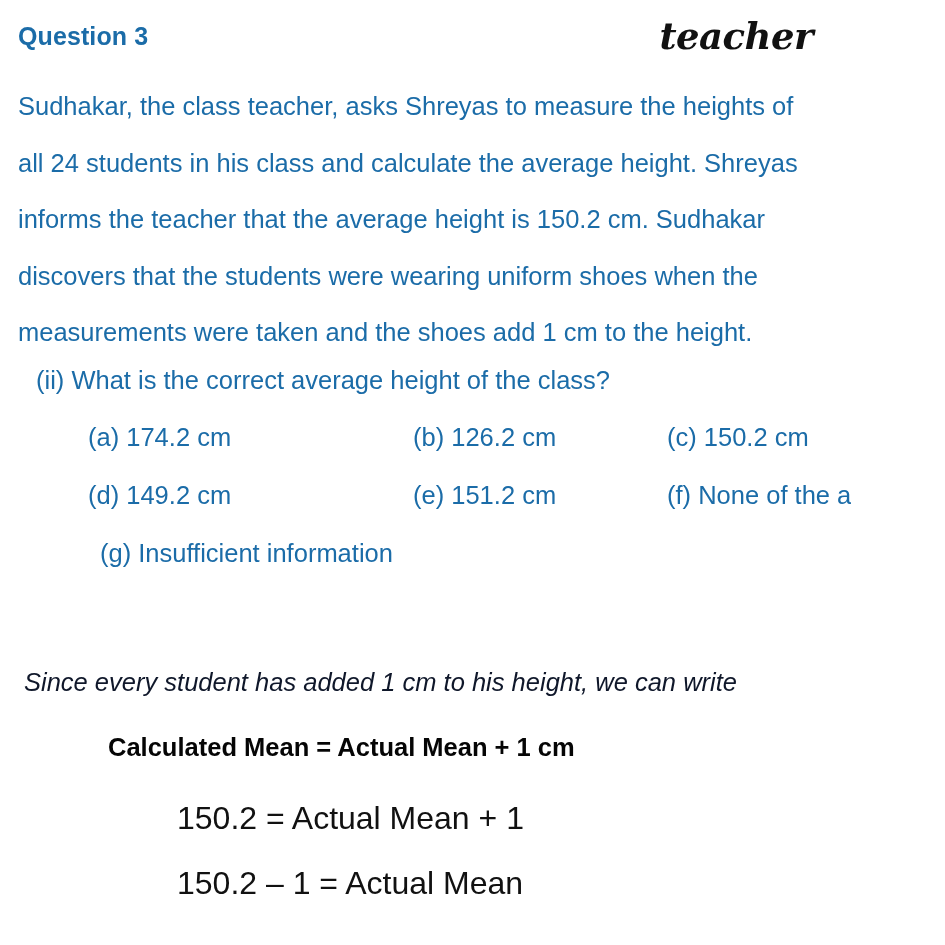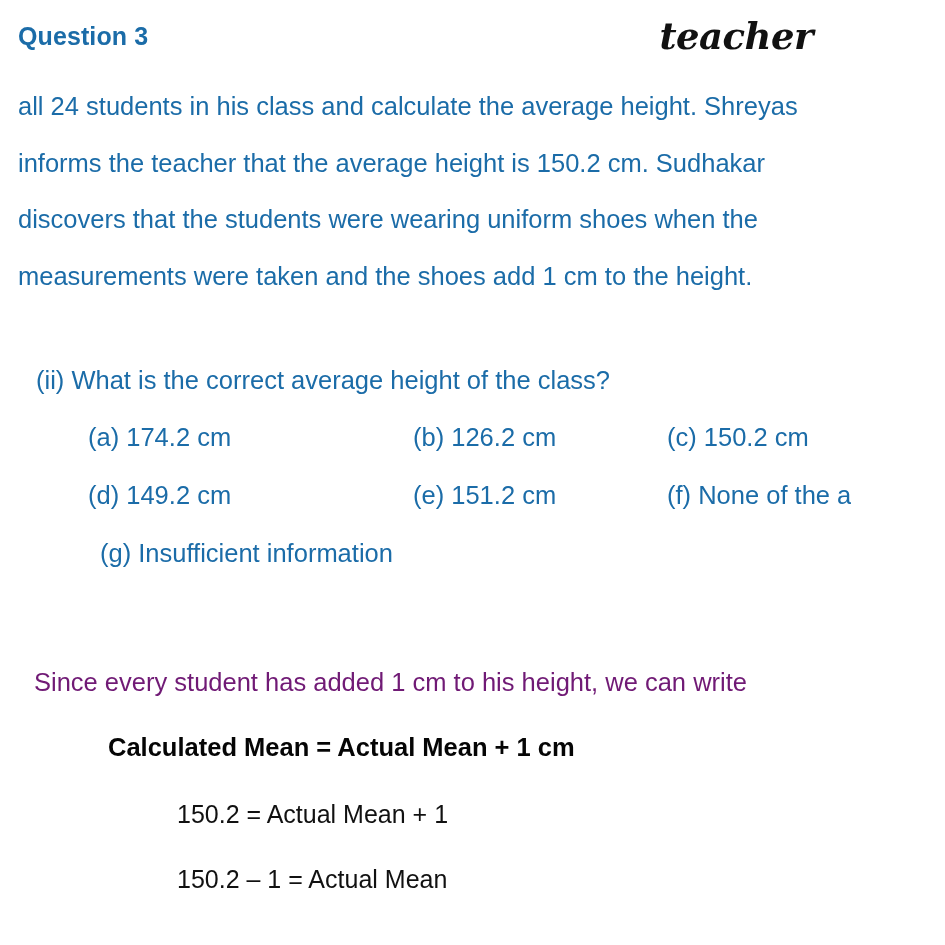--- a/index.html
+++ b/index.html
@@ -103,58 +103,60 @@
     white-space: nowrap;
   }
   .opt.col-a { left: 88px; }
   .opt.col-b { left: 373px; margin-left: 40px; }
   .opt.col-c { left: 655px; margin-left: 12px; }
   .opt.col-g { left: 100px; }
 
   
   #solution-intro {
     position: absolute;
-    left: 34px;
+    left: 24px;
     top: 668px;
-    color: #701a75;
+    color: #0f172a;
     font-size: 25.5px;
     white-space: nowrap;
+    font-style: italic;
   }
   #solution-formula {
     position: absolute;
     left: 108px;
     top: 733px;
     color: #050505;
     font-size: 25.5px;
     font-weight: bold;
     white-space: nowrap;
   }
   .eq {
     position: absolute;
     left: 177px;
     color: #111111;
-    font-size: 25px;
+    font-size: 32px;
     white-space: nowrap;
   }
   #eq-1 { top: 800px; }
   #eq-2 { top: 865px; }
 </style>
 </head>
 <body>
 
 <div id="page">
 
   <div id="right-bar-blue"></div>
   <div id="right-bar-black"></div>
 
   <div id="question-label">Question 3</div>
 
   <div id="brand-logo">teacher</div>
 
   <div id="question-body">
+    <div class="line">Sudhakar, the class teacher, asks Shreyas to measure the heights of</div>
     <div class="line">all 24 students in his class and calculate the average height. Shreyas</div>
     <div class="line">informs the teacher that the average height is 150.2 cm. Sudhakar</div>
     <div class="line">discovers that the students were wearing uniform shoes when the</div>
     <div class="line">measurements were taken and the shoes add 1 cm to the height.</div>
   </div>
 
   <div id="sub-question">(ii) What is the correct average height of the class?</div>
 
   <div id="options">
     <div class="opt-row">

